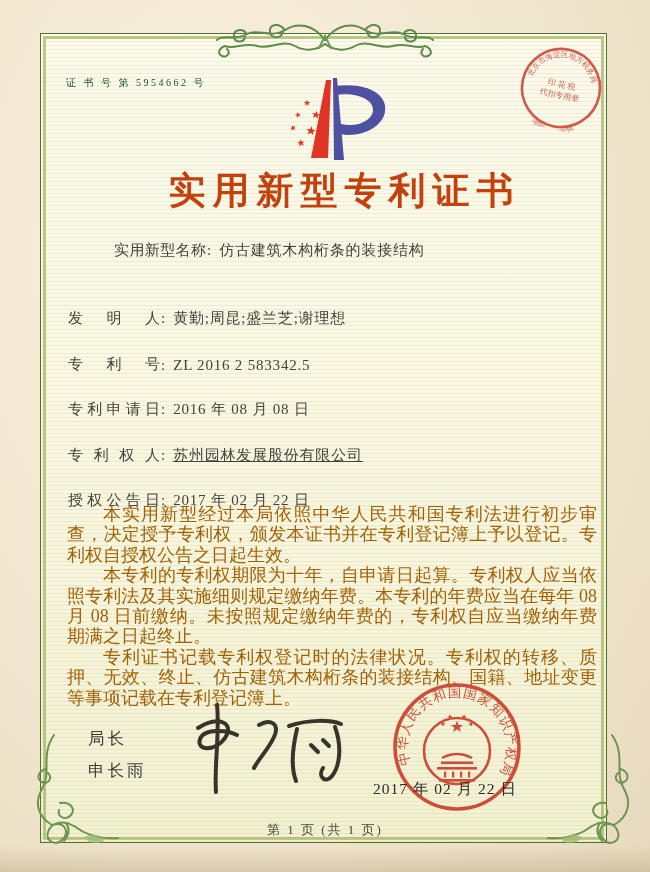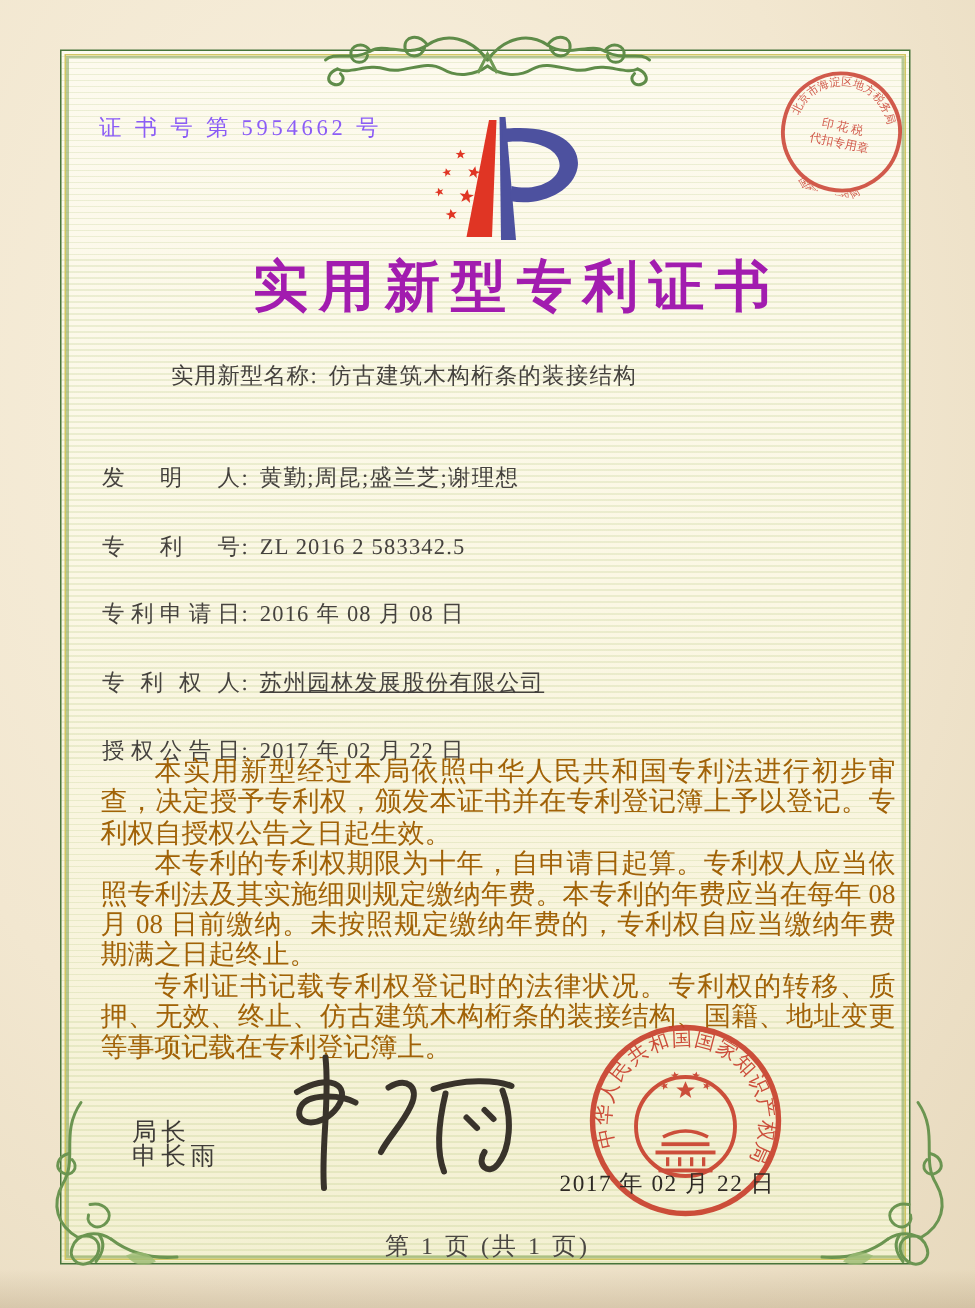--- a/index.html
+++ b/index.html
@@ -18,33 +18,33 @@
       repeating-linear-gradient(0deg, rgba(168,192,108,0.20) 0px, rgba(168,192,108,0.20) 1px, rgba(0,0,0,0) 1px, rgba(0,0,0,0) 4px),
       linear-gradient(180deg,#fdfaee 0%,#fbf7e4 45%,#f7f3da 80%,#f3f0d2 100%);
     box-sizing:border-box;
   }
   .frame-inner{
     position:absolute;left:2px;top:2px;right:2px;bottom:2px;
     border:1px solid rgba(205,193,84,0.9);
     box-shadow:inset 0 0 0 2px rgba(125,160,84,0.55);
   }
   .abs{position:absolute;}
-  .cert-no{left:66px;top:76px;font-size:15px;letter-spacing:2.5px;color:#8b5cf6;}
+  .cert-no{left:66px;top:76px;font-size:10px;letter-spacing:2.5px;color:#14532d;}
   .title{left:0;right:0;top:166px;text-align:center;font-size:37px;font-weight:bold;
-    letter-spacing:7px;color:#a21caf;padding-left:39px;}
+    letter-spacing:7px;color:#c2410c;padding-left:39px;}
   .field-row{left:68px;font-size:15px;color:#45423e;white-space:nowrap;}
   .field-label{display:inline-block;width:92px;text-align:justify;text-align-last:justify;vertical-align:bottom;}
   .colon{display:inline-block;margin:0 8px 0 1px;}
   .field-value{letter-spacing:0.8px;}
   .paras{left:67px;top:504px;width:530px;font-size:18px;line-height:20.4px;
     color:#a16207;text-align:justify;}
   .paras p{margin:0;text-indent:2em;}
   .signer{font-size:16.5px;letter-spacing:3px;color:#3f3c38;}
   .seal-date{left:373px;top:779px;font-size:15.5px;letter-spacing:1px;color:#2e2a25;z-index:7;}
-  .footer{left:0;right:0;top:821px;text-align:center;font-size:16px;letter-spacing:2px;color:#4a4742;}
+  .footer{left:0;right:0;top:821px;text-align:center;font-size:13px;letter-spacing:2px;color:#4a4742;}
   .svg-abs{position:absolute;}
   .seal-big{left:389px;top:679px;z-index:6;}
   .tax-seal{left:519px;top:46px;transform:rotate(12deg);z-index:8;opacity:0.88;}
   .signature{left:183px;top:695px;}
   .flourish-r{transform:scaleX(-1);}
   svg text{font-family:"Liberation Serif","DejaVu Serif",serif;}
 </style>
 </head>
 <body>
 
@@ -141,21 +141,21 @@
 <div class="abs field-row" style="top:491px;">
   <span class="field-label">授权公告日</span><span class="colon">:</span><span class="field-value">2017 年 02 月 22 日</span>
 </div>
 
 <div class="abs paras">
   <p>本实用新型经过本局依照中华人民共和国专利法进行初步审查，决定授予专利权，颁发本证书并在专利登记簿上予以登记。专利权自授权公告之日起生效。</p>
   <p>本专利的专利权期限为十年，自申请日起算。专利权人应当依照专利法及其实施细则规定缴纳年费。本专利的年费应当在每年 08 月 08 日前缴纳。未按照规定缴纳年费的，专利权自应当缴纳年费期满之日起终止。</p>
   <p>专利证书记载专利权登记时的法律状况。专利权的转移、质押、无效、终止、仿古建筑木构桁条的装接结构、国籍、地址变更等事项记载在专利登记簿上。</p>
 </div>
 
-<div class="abs signer" style="left:88px;top:728px;margin-top:16px;">局长</div>
+<div class="abs signer" style="left:88px;top:728px;">局长</div>
 <div class="abs signer" style="left:88px;top:760px;">申长雨</div>
 
 <svg class="svg-abs signature" width="164" height="102" viewBox="0 0 164 102">
   <g fill="none" stroke="#39332b" stroke-width="4" stroke-linecap="round">
     <path d="M34,10 C37,38 31,70 33,97"></path>
     <path d="M15,33 C36,20 52,28 42,43 C32,57 13,56 17,44 C21,33 45,35 54,40"></path>
     <path d="M76,30 C88,23 97,29 91,42 C85,55 76,63 71,73"></path>
     <path d="M106,31 C126,24 148,25 158,29"></path>
     <path d="M114,34 C109,55 108,73 113,86"></path>
     <path d="M152,32 C159,51 157,71 149,81 C143,89 134,82 140,73"></path>

